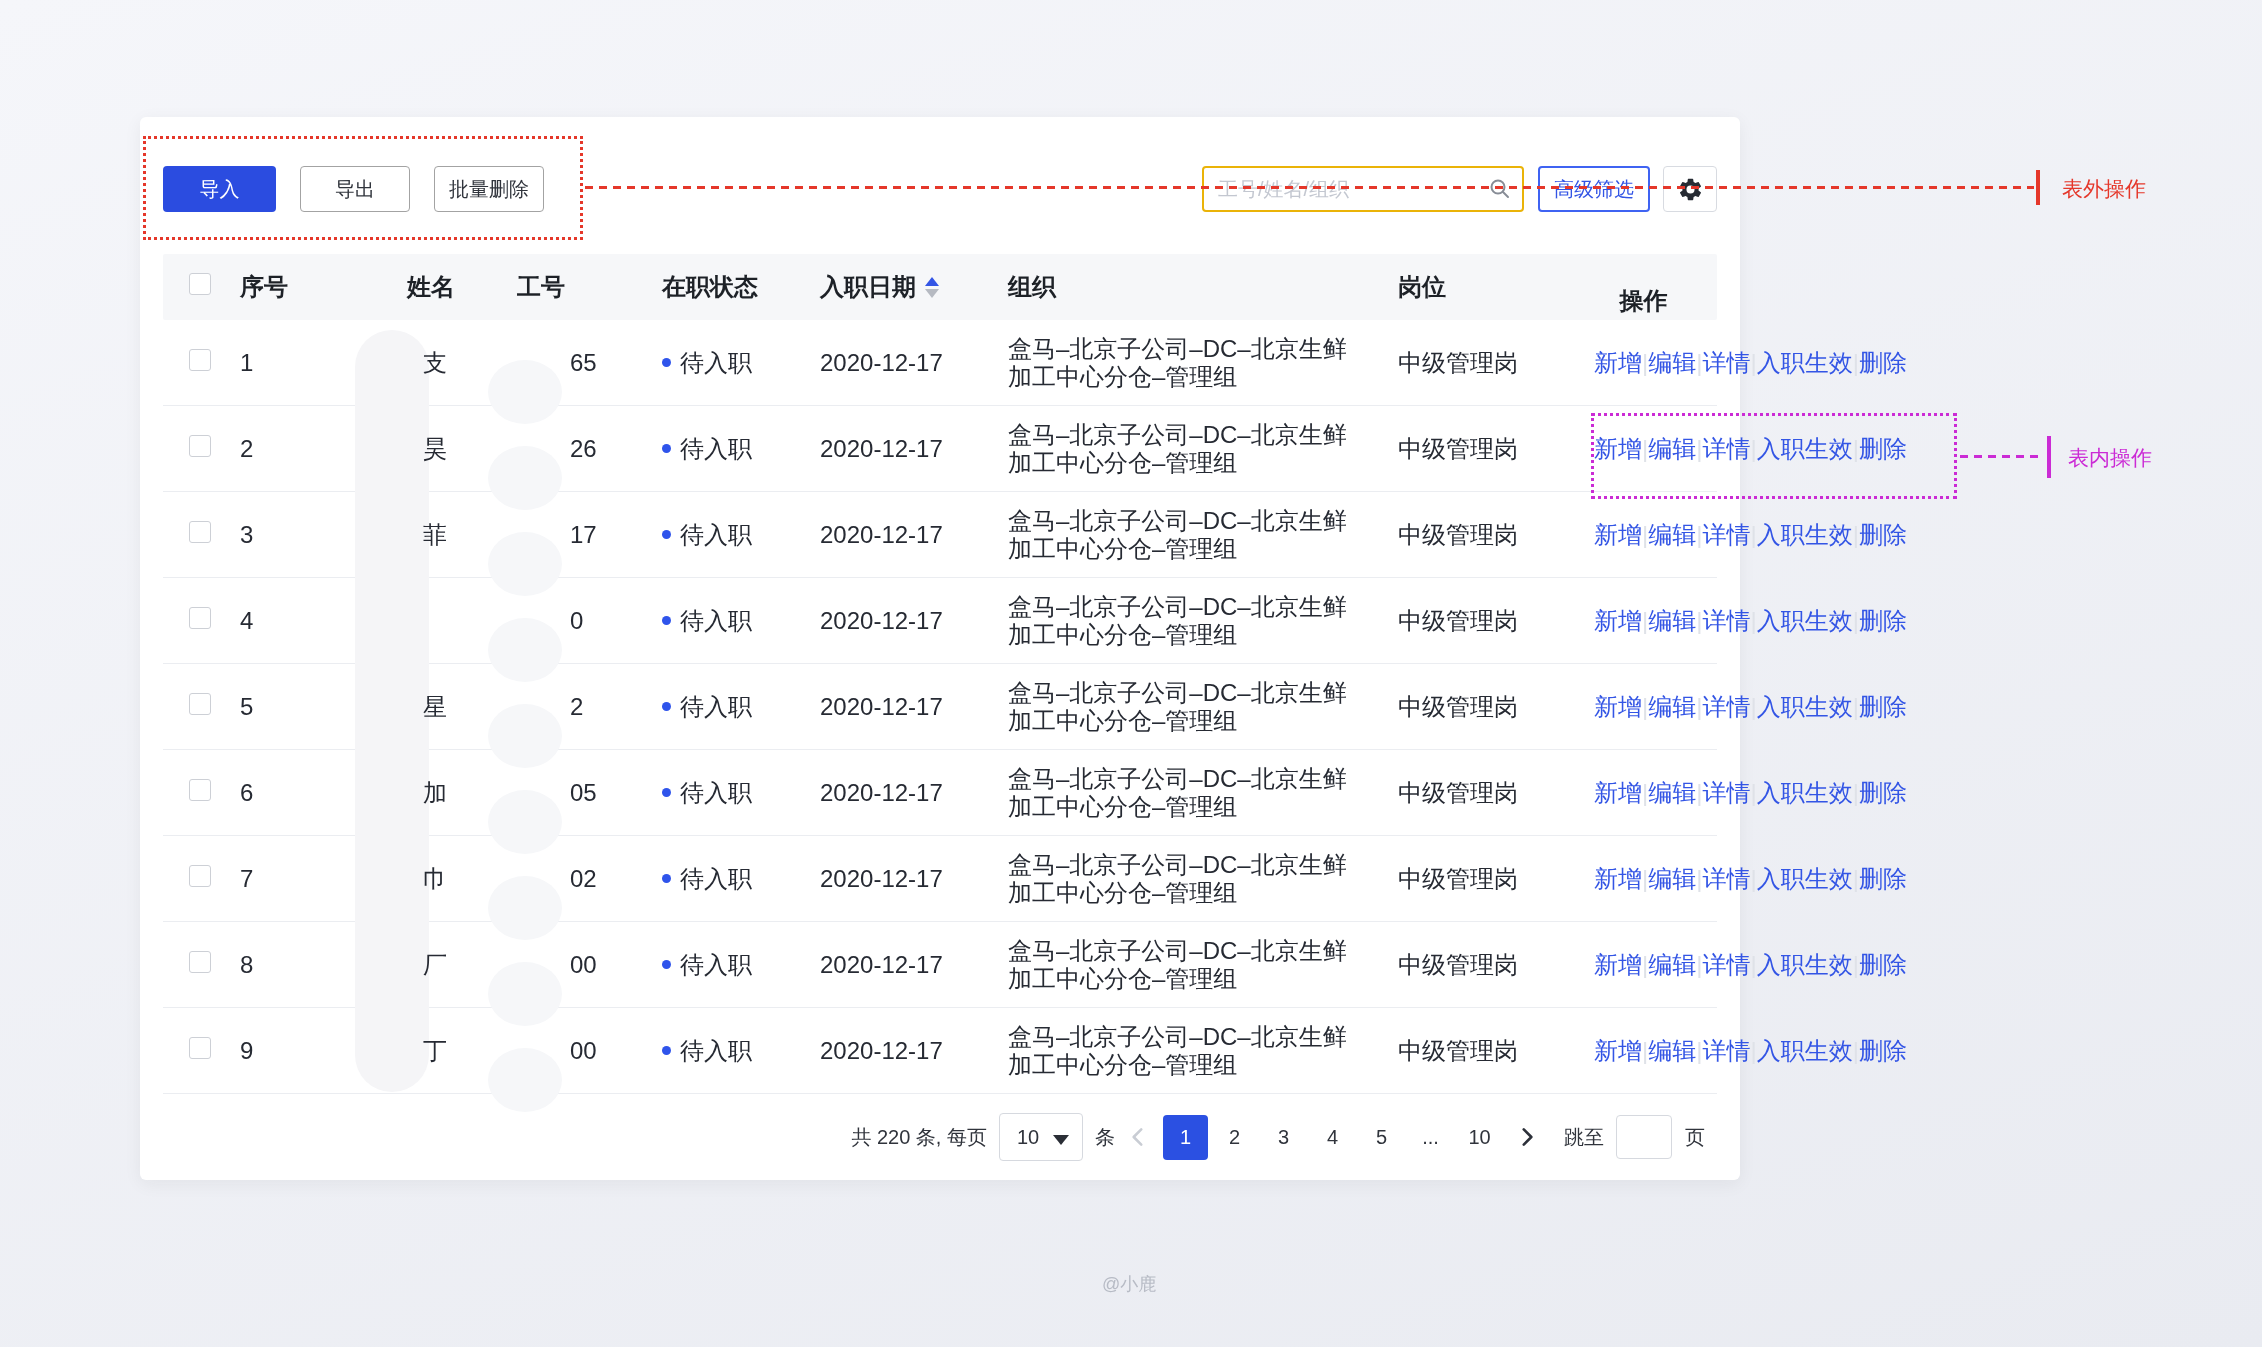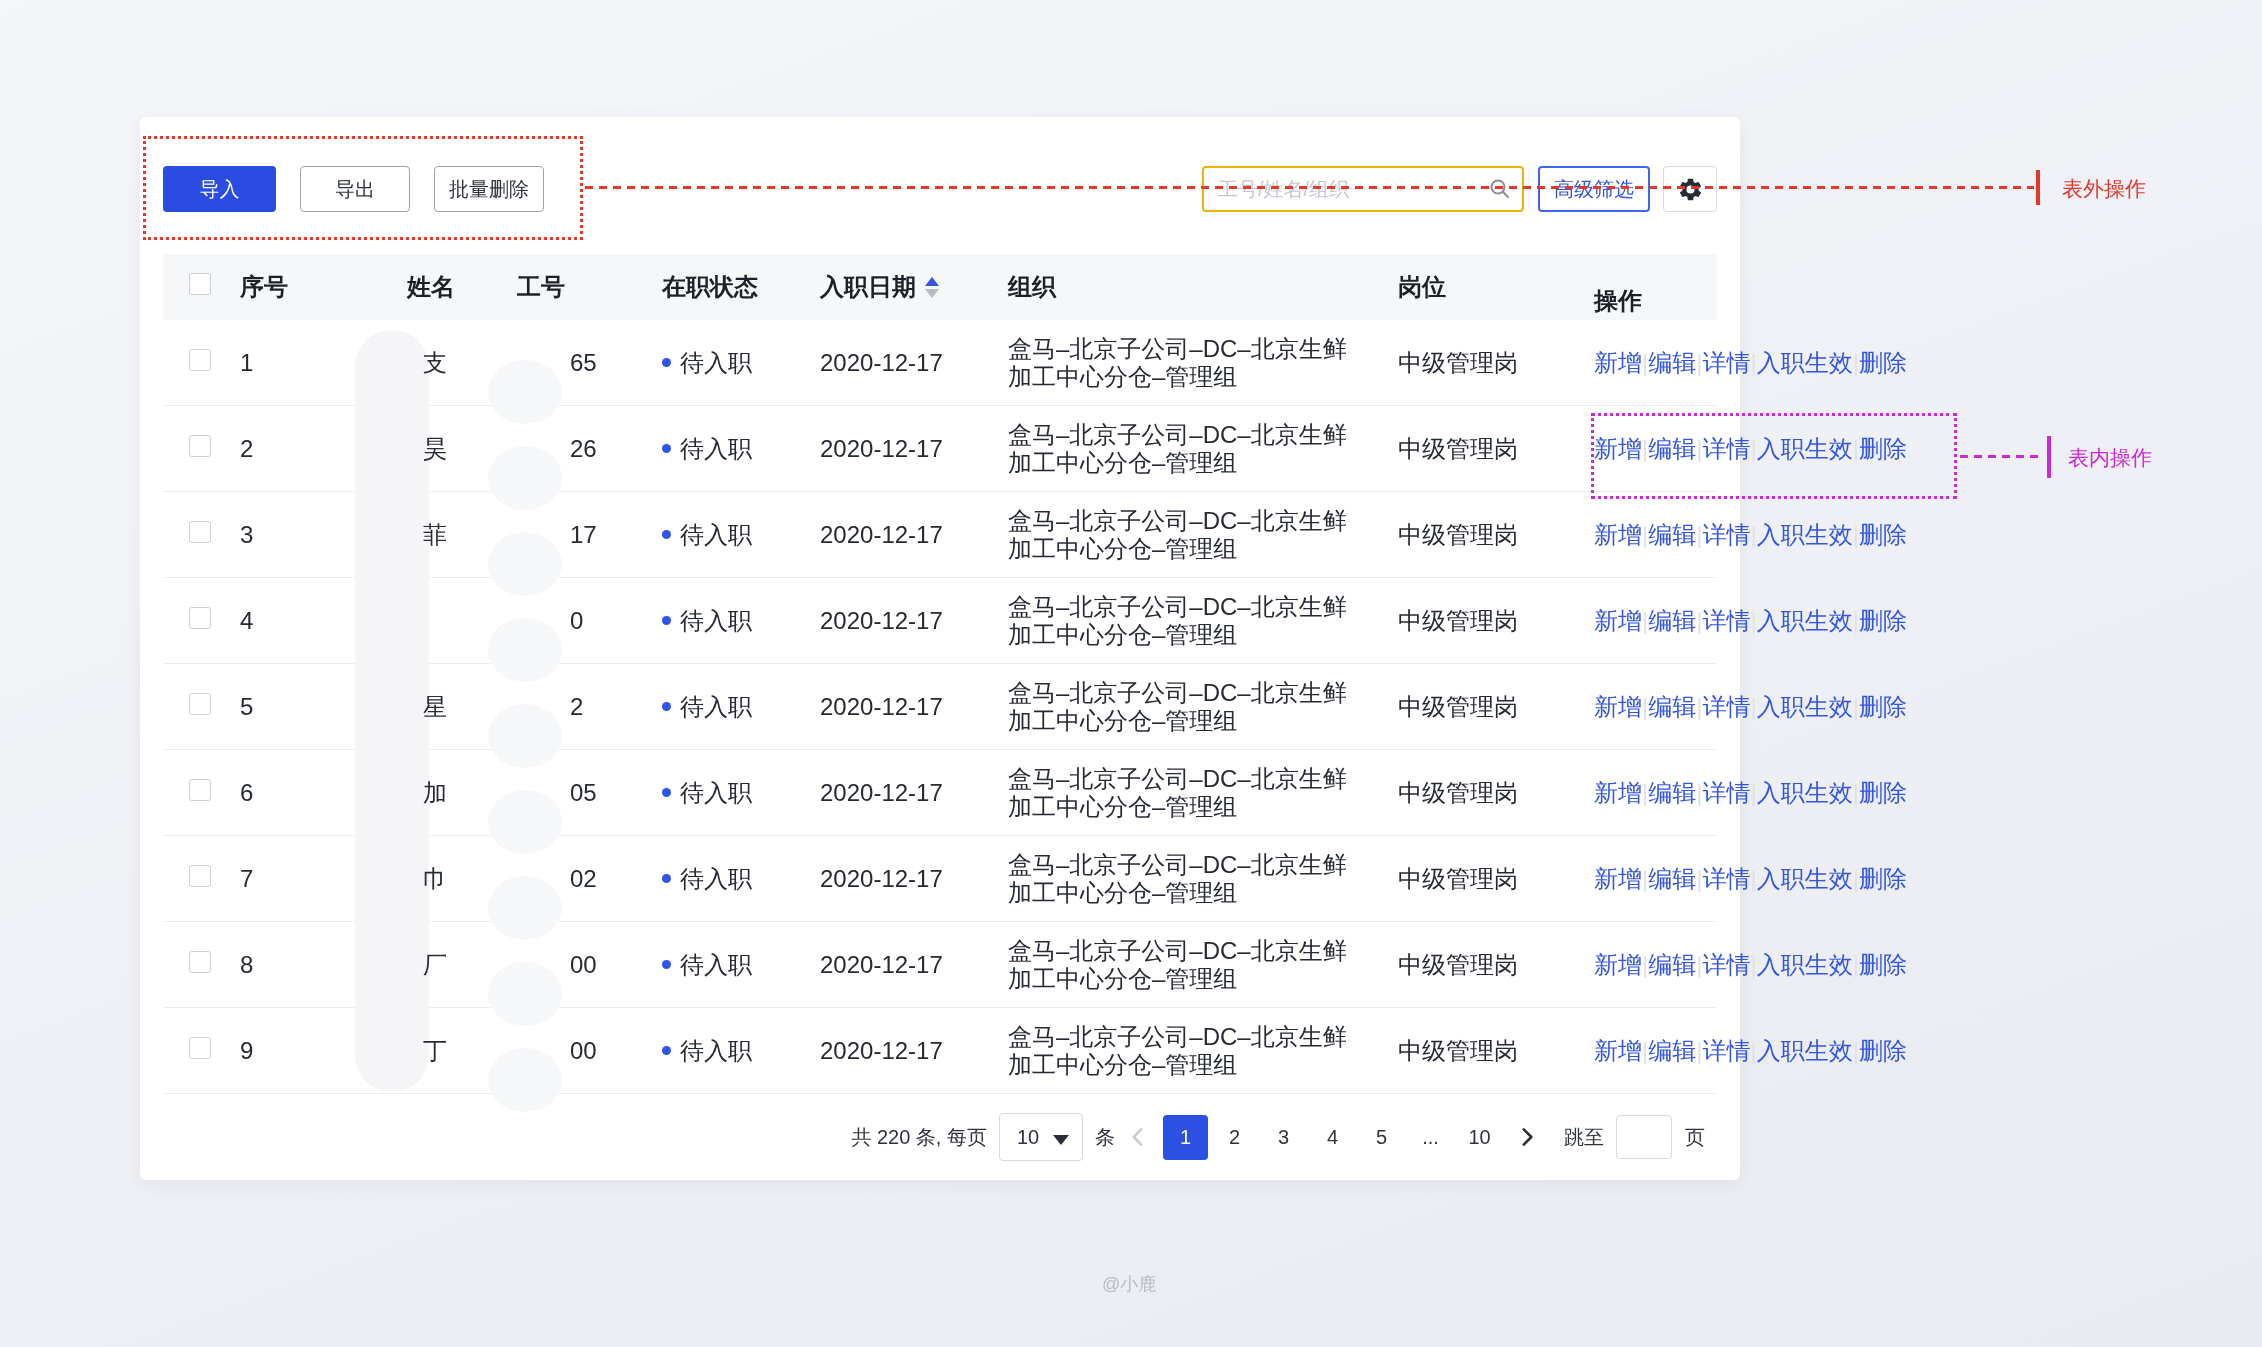--- a/index.html
+++ b/index.html
@@ -52,21 +52,21 @@
                   padding-right: 24px; white-space: nowrap; }
   .checkbox { display: inline-block; width: 22px; height: 22px; border: 1.5px solid #cdd0d6;
               border-radius: 3px; background: #fff; cursor: pointer; }
   .sort { display: inline-flex; flex-direction: column; gap: 3px; margin-left: 9px;
           vertical-align: middle; cursor: pointer; }
   .tri-up { width: 0; height: 0; border-left: 7px solid transparent; border-right: 7px solid transparent;
             border-bottom: 9px solid #3355e5; }
   .tri-down { width: 0; height: 0; border-left: 7px solid transparent; border-right: 7px solid transparent;
               border-top: 9px solid #b6bac2; }
   .th-date { display: flex; align-items: center; }
-  .th-actions { text-align: left; padding-right: 24px; margin-top: 28px; }
+  .th-actions { text-align: center; padding-right: 24px; margin-top: 28px; }
   .dot { width: 9px; height: 9px; border-radius: 50%; background: #2f54eb; margin-right: 9px; flex: none; }
   .name-blur-strip { position: absolute; left: 192px; top: 76px; width: 74px; height: 762px;
                      background: #f5f5f7; border-radius: 37px; z-index: 2; }
   .name-char { position: relative; z-index: 3; }
   .id-blur { position: absolute; left: 8px; top: 11px; width: 74px; height: 64px;
              background: #f6f7f9; border-radius: 50%; }
   .id-text { position: relative; padding-left: 74px; z-index: 3; }
   .action-link { color: #3355e5; cursor: pointer; text-decoration: none; }
   .sep { color: #dfe2e8; }
 

